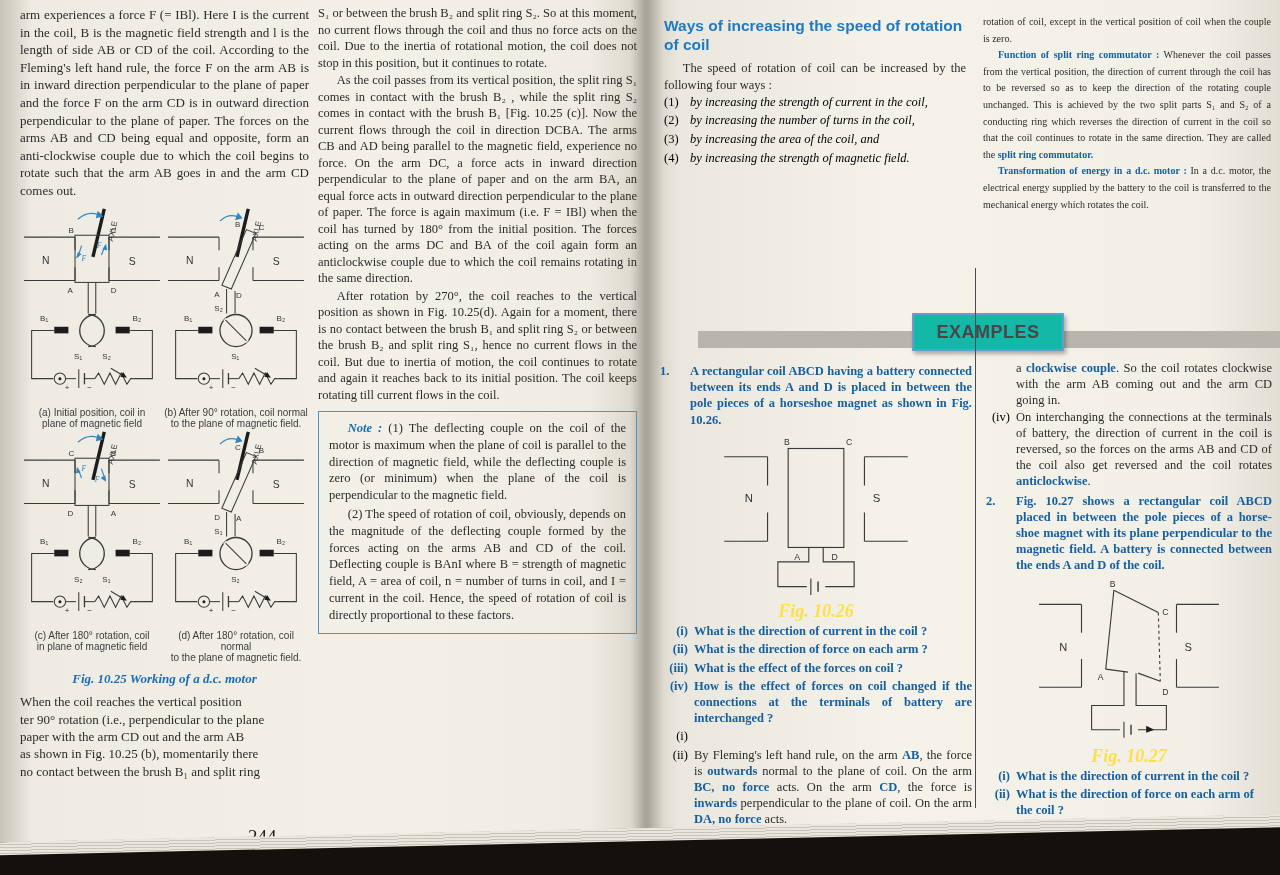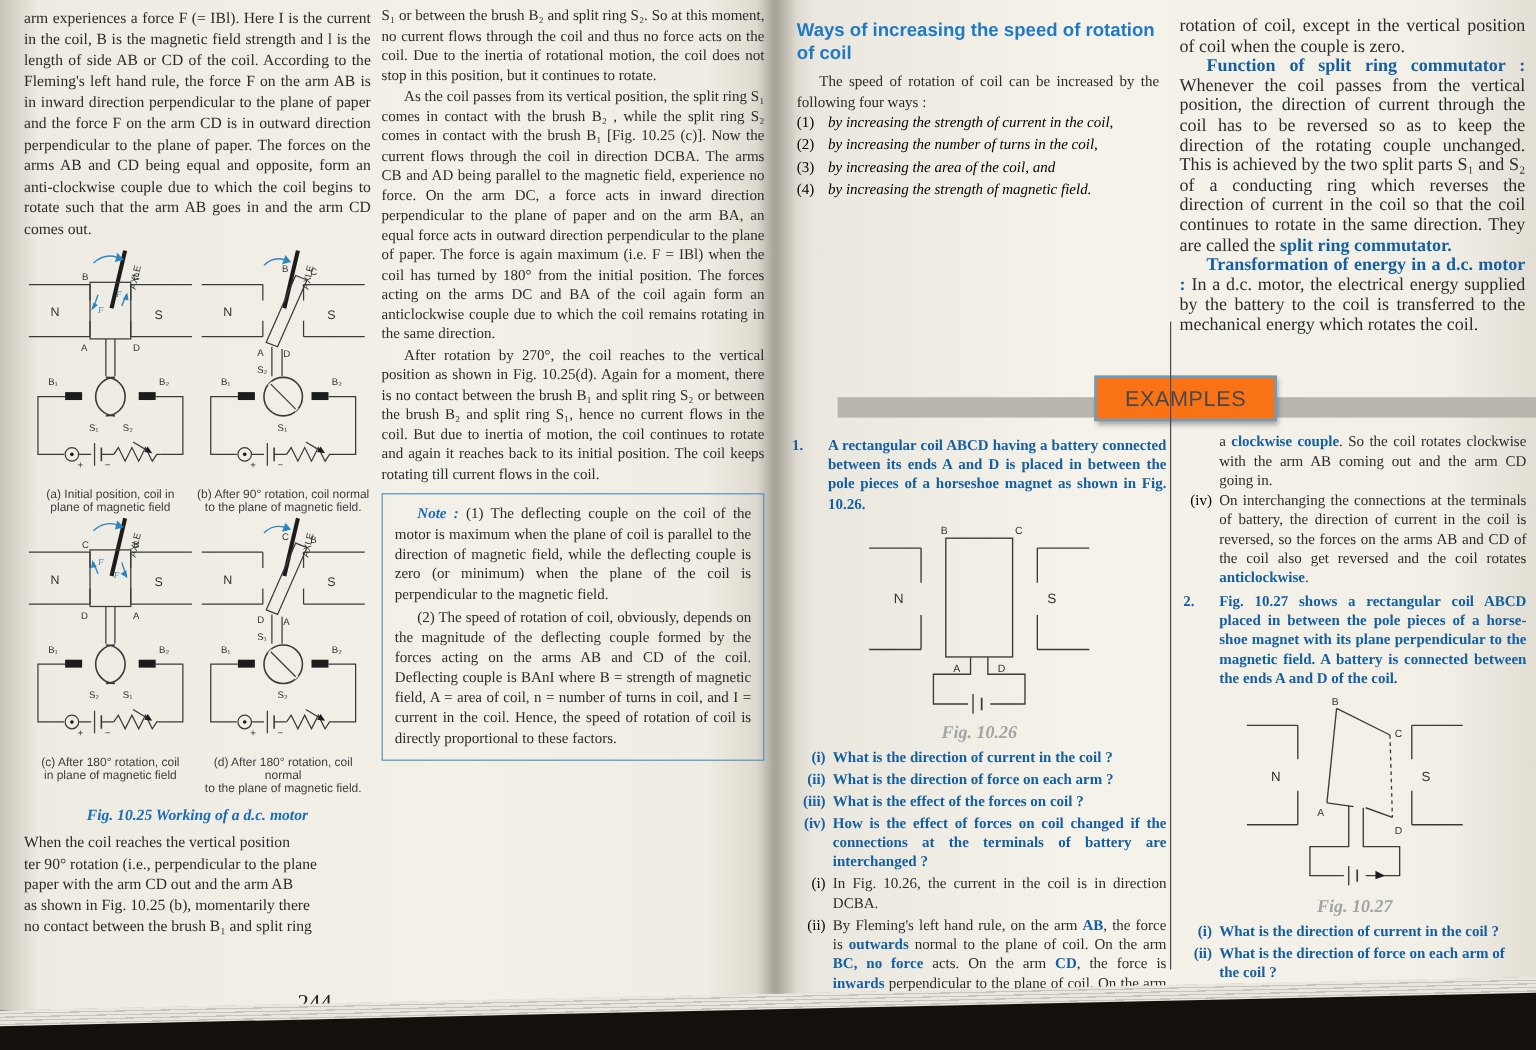--- a/index.html
+++ b/index.html
@@ -51,46 +51,46 @@
   svg .flbl  { font-family:"Liberation Serif",serif; font-style:italic; font-size:8px; fill:#2e86c1; }
   svg .brush { fill:#1c1c1c; }
   svg .dash  { stroke-dasharray:3 3; }
 
   
   .notebox { border:1.6px solid #4f93c4; padding:8px 10px 9px 10px; margin-top:8px;
              font-size:12.5px; line-height:16.8px; }
 
   
   .rp-col1 { position:absolute; left:664px; top:16px; width:302px; font-size:12.5px; line-height:16.8px; }
-  .rp-col2 { position:absolute; left:983px; top:14px; width:288px; font-size:15px; line-height:16.6px; }
+  .rp-col2 { position:absolute; left:983px; top:14px; width:288px; font-size:10px; line-height:16.6px; }
   .rp-head { font-family:"Liberation Sans",sans-serif; font-weight:bold; color:#1f7ac4;
              font-size:15.5px; line-height:19px; margin-bottom:6px; }
   .way { display:flex; margin-bottom:2px; }
   .way .num { width:26px; flex:none; }
   .way .txt { font-style:italic; }
 
   .ex-graybar { position:absolute; left:698px; top:331px; width:582px; height:17px; background:#b8b5ae; }
   .ex-box { position:absolute; left:912px; top:313px; width:152px; height:38px;
-            background:#f97316; border:2px solid #649fcb; box-shadow:2px 3px 4px rgba(0,0,0,.3);
+            background:#14b8a6; border:2px solid #649fcb; box-shadow:2px 3px 4px rgba(0,0,0,.3);
             display:flex; align-items:center; justify-content:center;
-            font-family:"Liberation Sans",sans-serif; font-weight:normal; font-size:18px;
+            font-family:"Liberation Sans",sans-serif; font-weight:bold; font-size:18px;
             letter-spacing:.5px; color:#47474a; }
 
   .rp-ex1 { position:absolute; left:660px; top:363px; width:312px; font-size:12.5px; line-height:16.2px; }
   .rp-ex2 { position:absolute; left:986px; top:360px; width:286px; font-size:12.5px; line-height:16.2px; }
   .col-divider { position:absolute; left:975px; top:268px; height:540px; border-left:1.6px solid #4a4a55; }
 
   .exrow { display:flex; margin-bottom:2px; }
   .exrow .n { flex:none; width:30px; }
   .exrow .n.wide { width:34px; }
   .exrow .b { flex:1; }
   .stmt { color:#155f9f; font-weight:bold; text-align:justify; }
 
   .figwrap { text-align:center; margin:4px 0 2px 0; }
-  .figcap-sm { text-align:center; color:#a3a3a3; font-weight:bold; font-style:italic; font-size:15px; margin-bottom:4px; }
+  .figcap-sm { text-align:center; color:#fde047; font-weight:bold; font-style:italic; font-size:18px; margin-bottom:4px; }
 
   
   .bar-left  { position:absolute; left:214px; top:845px; width:504px; height:12px; background:#b5d7e8; border-radius:6px; }
   .num-left  { position:absolute; left:248px; top:826px; font-size:19px; color:#222; }
   .bar-right { position:absolute; left:818px; top:836px; width:450px; height:13px; background:#b5d7e8; border-radius:7px; }
   .num-right { position:absolute; left:1236px; top:832px; font-size:15px; color:#222;
                background:#f6f3eb; padding:0 6px; border-radius:7px; }
 </style>
 </head>
 <body>
@@ -381,21 +381,20 @@
       <span class="n wide blu-b" style="text-align:right; padding-right:6px;">(iii)</span>
       <span class="b blu-b">What is the effect of the forces on coil ?</span>
     </div>
     <div class="exrow">
       <span class="n wide blu-b" style="text-align:right; padding-right:6px;">(iv)</span>
       <span class="b blu-b just">How is the effect of forces on coil changed if the connections at the terminals of battery are interchanged ?</span>
     </div>
 
     <div class="exrow">
       <span class="n wide" style="text-align:right; padding-right:6px;">(i)</span>
-      <span class="b just">In Fig. 10.26, the current in the coil is in direction DCBA.</span>
     </div>
     <div class="exrow">
       <span class="n wide" style="text-align:right; padding-right:6px;">(ii)</span>
       <span class="b just"><span>By Fleming's left hand rule, on the arm </span><span class="blu-b">AB</span><span>, the force is </span><span class="blu-b">outwards</span><span> normal to the plane of coil. On the arm </span><span class="blu-b">BC, no force</span><span> acts. On the arm </span><span class="blu-b">CD</span><span>, the force is </span><span class="blu-b">inwards</span><span> perpendicular to the plane of coil. On the arm </span><span class="blu-b">DA, no force</span><span> acts.</span></span>
     </div>
     <div class="exrow">
       <span class="n wide" style="text-align:right; padding-right:6px;">(iii)</span>
       <span class="b just">The forces on the arms AB and CD are equal in magnitude, but opposite in direction. They form</span>
     </div>
   </div>

